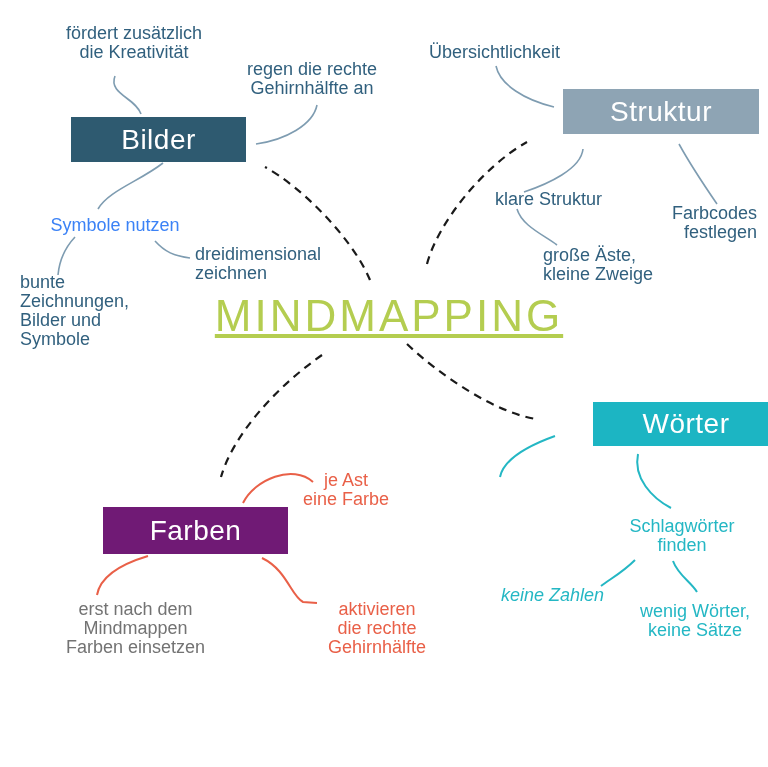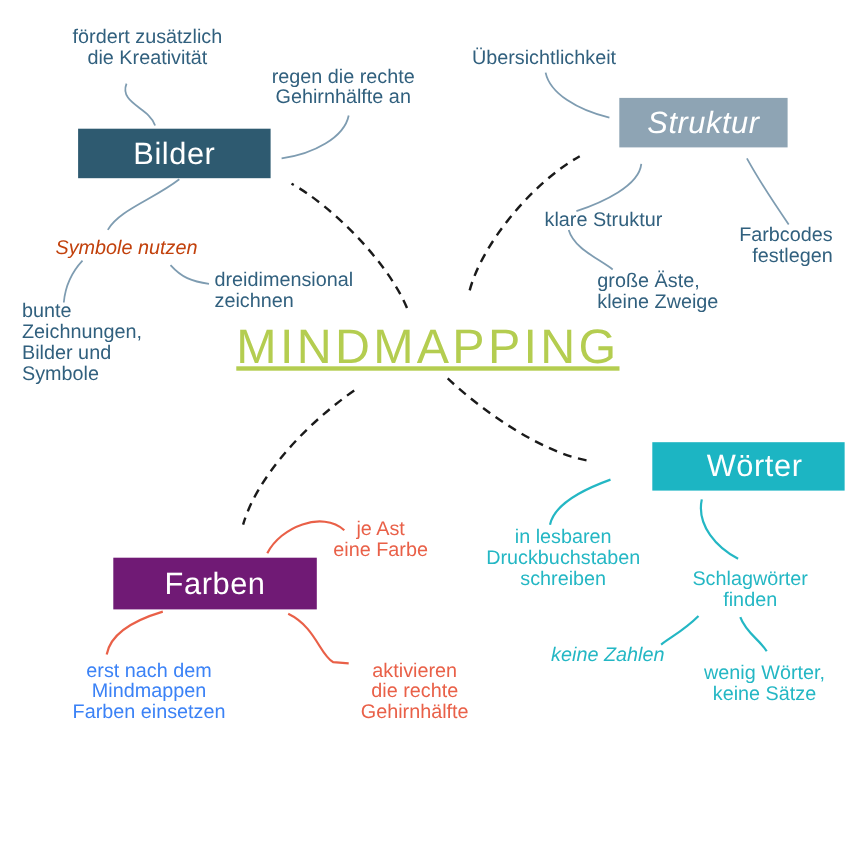--- a/index.html
+++ b/index.html
@@ -19,21 +19,21 @@
   .title{
     position:absolute;left:194px;top:291px;width:390px;
     text-align:center;font-size:44px;letter-spacing:3px;
     font-weight:400;white-space:nowrap;text-decoration:underline;
   }
   .box{
     position:absolute;display:flex;align-items:center;justify-content:center;
   }
   .box-label{font-size:28px;font-weight:400;letter-spacing:0.5px;}
   .box-bilder{left:71px;top:117px;width:175px;height:45px;}
-  .box-struktur{left:563px;top:89px;width:153px;height:45px;font-style:italic;}
+  .box-struktur{left:563px;top:89px;width:196px;height:45px;}
   .box-farben{left:103px;top:507px;width:185px;height:47px;}
   .box-woerter{left:559px;top:402px;width:186px;height:44px;margin-left:34px;}
 
   .note{
     position:absolute;font-size:18px;line-height:19px;
     white-space:pre-line;
   }
   .n-b1{left:34px;top:24px;width:200px;text-align:center;}
   .n-b2{left:223px;top:60px;width:178px;text-align:center;}
   .n-b3{left:36px;top:216px;width:158px;text-align:center;}
@@ -101,46 +101,43 @@
     <span class="box-label" style="color: rgb(255, 255, 255);">Farben</span>
   </div>
   <div class="box box-woerter" style="background-color: rgb(28, 181, 195);">
     <span class="box-label" style="color: rgb(255, 255, 255);">Wörter</span>
   </div>
 
   <div class="note n-b1" style="color: rgb(49, 96, 126);">fördert zusätzlich
 die Kreativität</div>
   <div class="note n-b2" style="color: rgb(49, 96, 126);">regen die rechte
 Gehirnhälfte an</div>
-  <div class="note n-b3" style="color: #c2410c; font-style: italic;">Symbole nutzen</div>
+  <div class="note n-b3" style="color: #3b82f6;">Symbole nutzen</div>
   <div class="note n-b4" style="color: rgb(49, 96, 126);">bunte
 Zeichnungen,
 Bilder und
 Symbole</div>
   <div class="note n-b5" style="color: rgb(49, 96, 126);">dreidimensional
 zeichnen</div>
 
   <div class="note n-s1" style="color: rgb(49, 96, 126);">Übersichtlichkeit</div>
   <div class="note n-s2" style="color: rgb(49, 96, 126);">klare Struktur</div>
   <div class="note n-s3" style="color: rgb(49, 96, 126);">Farbcodes
 festlegen</div>
   <div class="note n-s4" style="color: rgb(49, 96, 126);">große Äste,
 kleine Zweige</div>
 
   <div class="note n-f1" style="color: rgb(233, 96, 72);">je Ast
 eine Farbe</div>
-  <div class="note n-f2" style="color: #3b82f6;">erst nach dem
+  <div class="note n-f2" style="color: #737373;">erst nach dem
 Mindmappen
 Farben einsetzen</div>
   <div class="note n-f3" style="color: rgb(233, 96, 72);">aktivieren
 die rechte
 Gehirnhälfte</div>
 
-  <div class="note n-w1" style="color: rgb(36, 183, 196);">in lesbaren
-Druckbuchstaben
-schreiben</div>
   <div class="note n-w2" style="color: rgb(36, 183, 196);">Schlagwörter
 finden</div>
   <div class="note n-w3" style="color: rgb(36, 183, 196); font-style: italic;">keine Zahlen</div>
   <div class="note n-w4" style="color: rgb(36, 183, 196);">wenig Wörter,
 keine Sätze</div>
 
 </div>
 
 </body></html>

